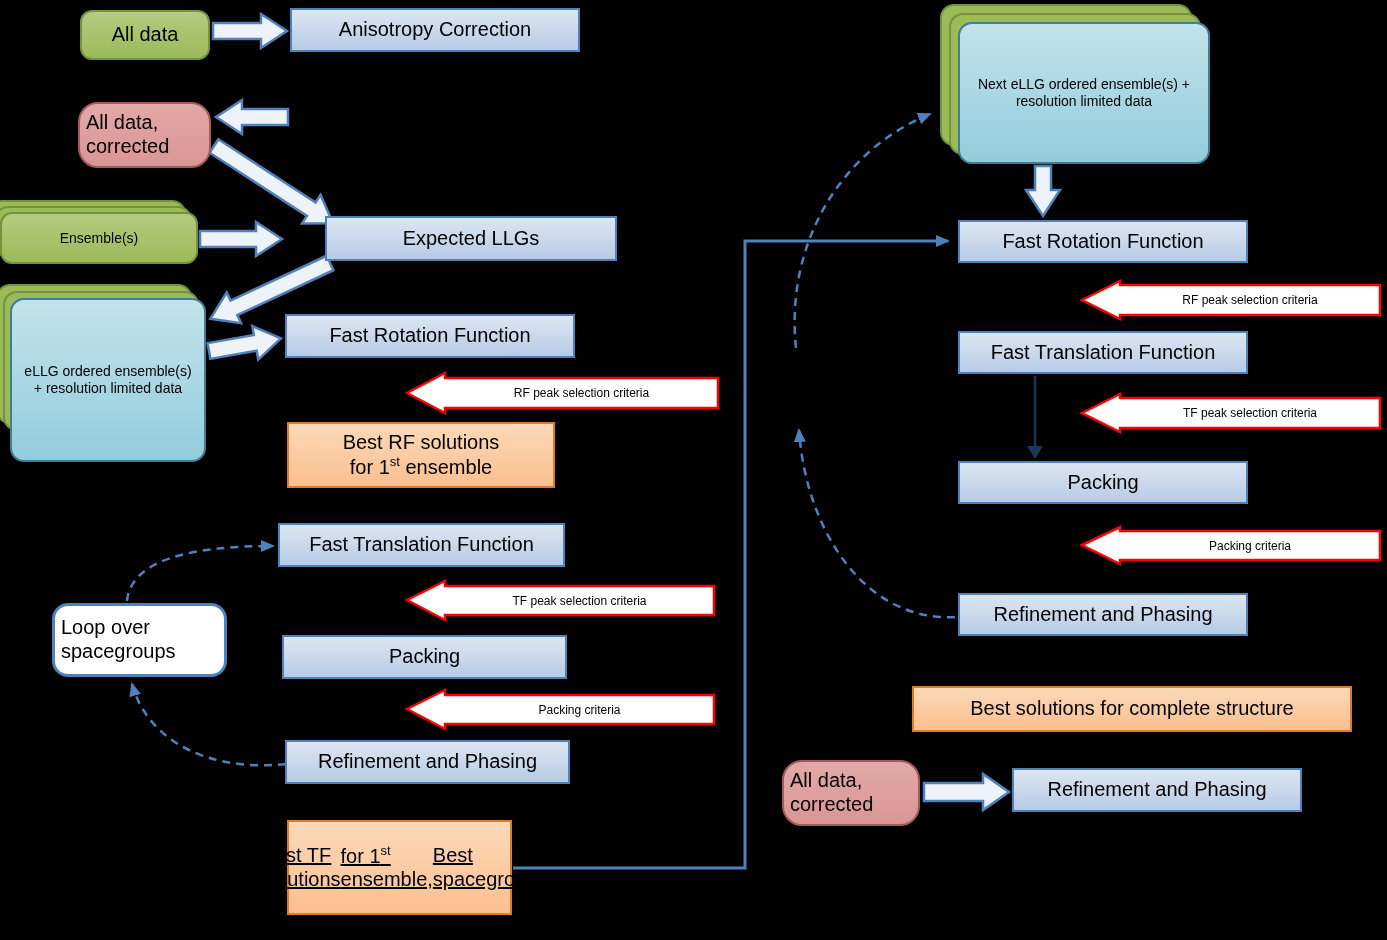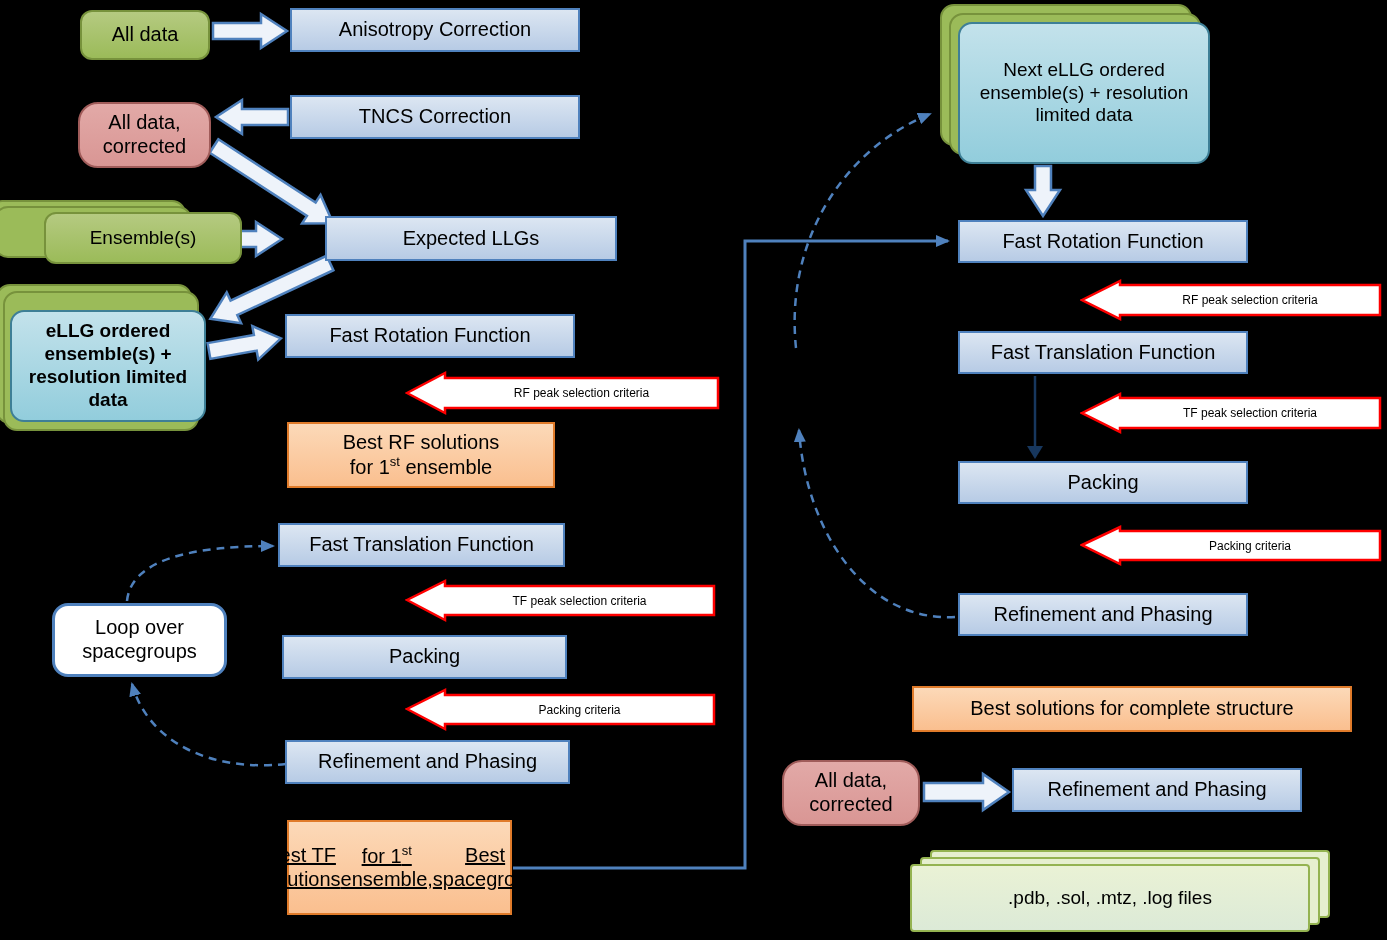--- a/index.html
+++ b/index.html
@@ -1,32 +1,32 @@
 <!DOCTYPE html>
 <html><head>
 <meta charset="utf-8">
 <style>
   html,body{margin:0;padding:0;background:#000;}
   #canvas{position:relative;width:1387px;height:940px;background:#000;overflow:hidden;
           font-family:"Liberation Sans", sans-serif;color:#000;}
   .box{position:absolute;box-sizing:border-box;display:flex;align-items:center;justify-content:center;
-       text-align:center;font-size:20px;line-height:1.18;padding:10px 6px;}
+       text-align:left;font-size:20px;line-height:1.18;padding:10px 6px;}
   .blue{background:linear-gradient(#dce6f2,#b7cbe5);border:2px solid #4f81bd;}
   .green{background:linear-gradient(#b5ca81,#9bbb59);border:2px solid #77923c;border-radius:12px;}
   .pink{background:linear-gradient(#e2a9a7,#d99694);border:2px solid #a05c5a;border-radius:20px;}
   .orange{background:linear-gradient(#fcd9b8,#fabf8f);border:2px solid #e07b2a;}
   .teal{background:linear-gradient(#c3e2eb,#92cddc);border:2px solid #3e7f96;border-radius:14px;}
   .files{background:linear-gradient(#eaf2d5,#dcead7);border:2px solid #94b351;border-radius:4px;}
   .loopbox{background:#fff;border:3px solid #4f81bd;border-radius:16px;}
   .stack{position:absolute;}
   .layer{position:absolute;box-sizing:border-box;}
   .layer.greenback{background:#9bbb59;border:2px solid #77923c;border-radius:14px;}
   .layer.fileback{background:#e6efcf;border:2px solid #94b351;border-radius:4px;}
   .layer.front{display:flex;align-items:center;justify-content:center;text-align:center;
-               font-size:19px;line-height:1.2;padding:4px 11px;}
+               font-size:14px;line-height:1.2;padding:4px 11px;}
   .red-arrow{position:absolute;}
   .red-arrow svg{position:absolute;left:0;top:0;}
   .red-arrow-label{position:absolute;left:44px;right:6px;top:0;bottom:0;display:flex;
                    align-items:center;justify-content:center;font-size:12px;color:#000;}
   sup{font-size:13px;}
   svg.underlay{position:absolute;left:0;top:0;}
 </style>
 </head>
 <body>
 
@@ -77,44 +77,41 @@
   </svg>
 
   <div class="box green" style="left:80px;top:10px;width:130px;height:50px;">
     <span>All data</span>
   </div>
 
   <div class="box blue" style="left:290px;top:8px;width:290px;height:44px;">
     <span>Anisotropy Correction</span>
   </div>
 
-  <div class="box blue" style="left:290px;top:95px;width:290px;height:44px;">
-    <span>TNCS Correction</span>
-  </div>
 
   <div class="box pink" style="left:78px;top:102px;width:133px;height:66px;">
     <span>All data, corrected</span>
   </div>
 
   <div class="stack" style="left:-12px;top:200px;width:212px;height:66px;">
     <div class="layer greenback" style="left:0;top:0;width:198px;height:52px;"></div>
     <div class="layer greenback" style="left:6px;top:6px;width:198px;height:52px;"></div>
-    <div class="layer front green" style="left:12px;top:12px;width:198px;height:52px;border-radius:12px;margin-left:44px;">
+    <div class="layer front green" style="left:12px;top:12px;width:198px;height:52px;border-radius:12px;">
       <span>Ensemble(s)</span>
     </div>
   </div>
 
   <div class="box blue" style="left:285px;top:216px;width:292px;height:45px;margin-left:40px;">
     <span>Expected LLGs</span>
   </div>
 
   <div class="stack" style="left:-4px;top:284px;width:224px;height:168px;">
     <div class="layer greenback" style="left:0;top:0;width:196px;height:140px;"></div>
     <div class="layer greenback" style="left:7px;top:7px;width:196px;height:140px;"></div>
-    <div class="layer front teal" style="left:14px;top:26px;width:196px;height:112px;font-weight:bold;">
+    <div class="layer front teal" style="left:14px;top:14px;width:196px;height:164px;">
       <span>eLLG ordered ensemble(s) + resolution limited data</span>
     </div>
   </div>
 
   <div class="box blue" style="left:285px;top:314px;width:290px;height:44px;">
     <span>Fast Rotation Function</span>
   </div>
 
   <div class="red-arrow" style="left:405px;top:370px;width:315px;height:46px;">
     <svg width="315" height="46" viewBox="0 0 315 46">
@@ -215,21 +212,14 @@
   </div>
 
   <div class="box pink" style="left:782px;top:760px;width:138px;height:66px;">
     <span>All data, corrected</span>
   </div>
 
   <div class="box blue" style="left:1012px;top:768px;width:290px;height:44px;">
     <span>Refinement and Phasing</span>
   </div>
 
-  <div class="stack" style="left:910px;top:850px;width:420px;height:84px;">
-    <div class="layer fileback" style="left:20px;top:0;width:400px;height:68px;"></div>
-    <div class="layer fileback" style="left:10px;top:7px;width:400px;height:68px;"></div>
-    <div class="layer front files" style="left:0;top:14px;width:400px;height:68px;">
-      <span>.pdb, .sol, .mtz, .log files</span>
-    </div>
-  </div>
 
 </div>
 
 </body></html>

